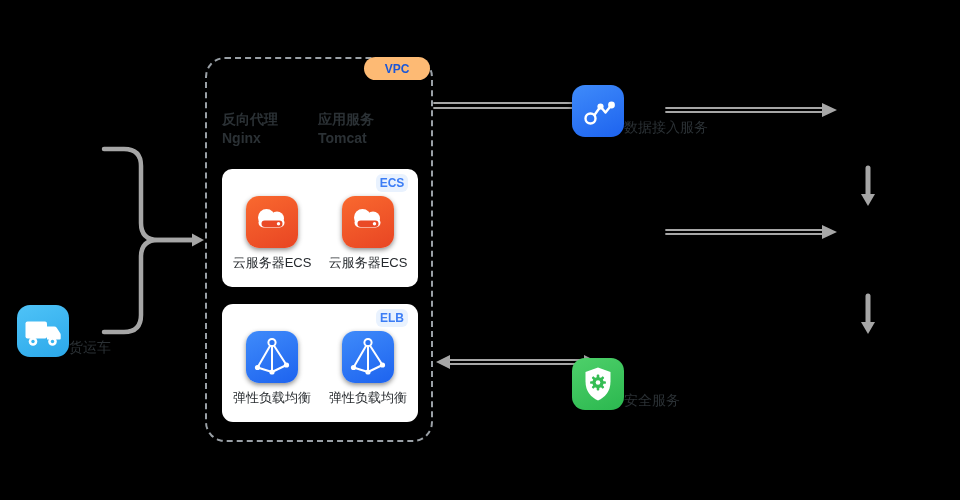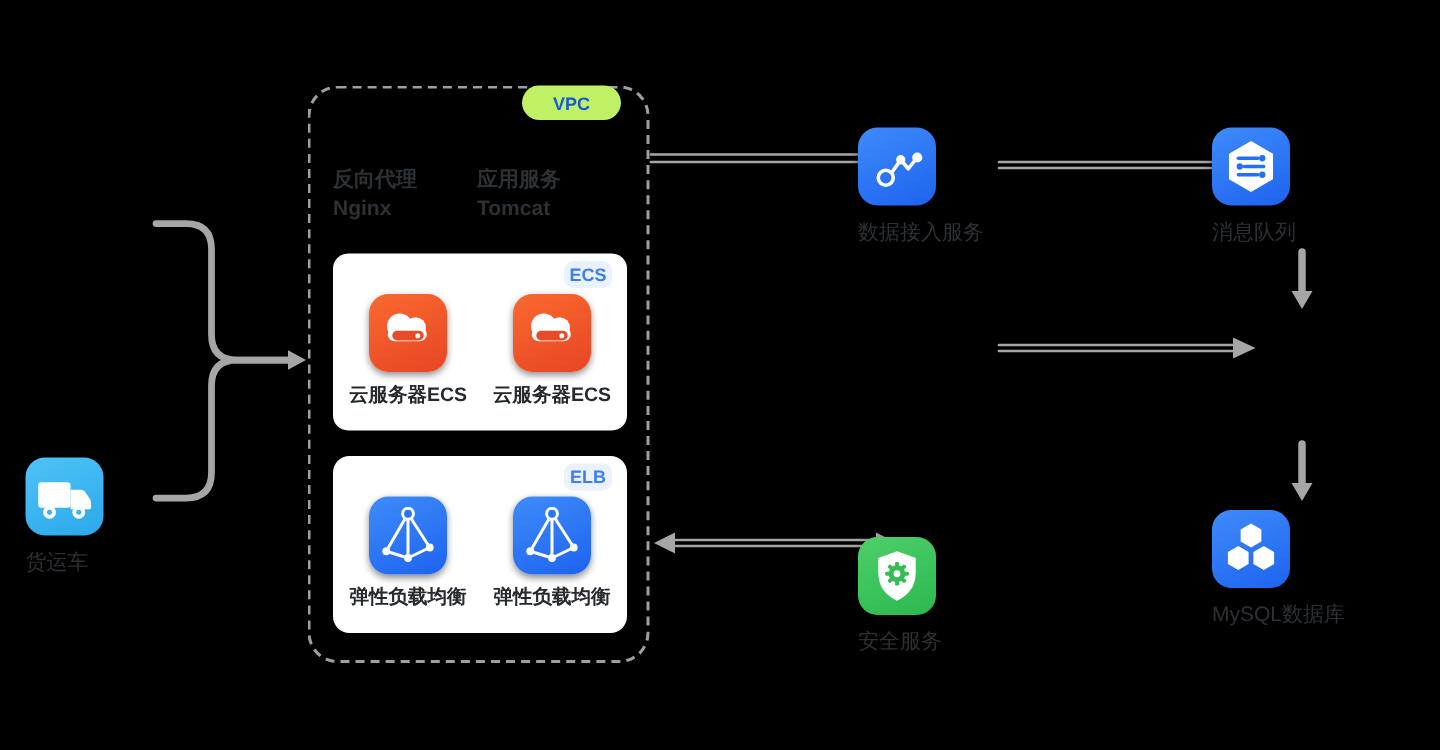--- a/index.html
+++ b/index.html
@@ -11,35 +11,35 @@
   
   .tile{width:52px;height:52px;border-radius:13px;display:flex;align-items:center;justify-content:center;box-shadow:0 2px 5px rgba(0,0,0,.45);}
   .tile svg{display:block;}
   .tile-lightblue{background:linear-gradient(155deg,#4fc3f7,#2ba8ea);}
   .tile-orange{background:linear-gradient(155deg,#f9692f,#e84523);}
   .tile-blue{background:linear-gradient(155deg,#3f8bfa,#1d63ef);}
   .tile-teal{background:linear-gradient(155deg,#26d4c4,#0fb4ad);}
   .tile-green{background:linear-gradient(155deg,#4ed06a,#2bb84f);}
   .tile-lime{background:linear-gradient(155deg,#8ed23f,#69c023);}
   
-  .svc{display:flex;flex-direction:column;align-items:flex-start;width:120px;}
+  .svc{display:flex;align-items:flex-end;width:120px;}
   .svc .dark-label{margin-top:9px;}
   .dark-label{font-size:14px;font-weight:500;color:#2b3135;white-space:nowrap;text-align:center;}
   
   .vpc-panel{left:205px;top:57px;width:228px;height:385px;border:2px dashed #9aa0a6;border-radius:20px;box-sizing:border-box;}
-  .vpc-badge{left:348px;top:57px;width:66px;height:23px;background:#bef264;border-radius:12px;
+  .vpc-badge{left:364px;top:57px;width:66px;height:23px;background:#fdba74;border-radius:12px;
     display:flex;align-items:center;justify-content:center;font-size:12px;font-weight:700;color:#1a57d8;}
   .panel-title{width:96px;font-size:14px;font-weight:600;color:#2b3135;line-height:19px;}
   
   .group-card{width:196px;height:118px;background:#fff;border-radius:10px;box-shadow:0 2px 7px rgba(0,0,0,.4);
     display:flex;justify-content:center;gap:12px;padding-top:27px;box-sizing:border-box;}
   .group-badge{position:absolute;top:5px;right:10px;width:32px;height:18px;background:#e9f2fe;color:#3c7df5;
     border-radius:6px;font-size:12px;font-weight:700;display:flex;align-items:center;justify-content:center;}
   .node-col{display:flex;flex-direction:column;align-items:center;width:84px;}
-  .card-label{margin-top:6px;font-size:13px;font-weight:700;color:#262a2e;white-space:nowrap;}
+  .card-label{margin-top:6px;font-size:13px;font-weight:400;color:#262a2e;white-space:nowrap;}
   
   #wires{position:absolute;left:0;top:0;width:960px;height:500px;pointer-events:none;}
 </style>
 </head>
 <body>
 
 <div id="canvas">
 
   <svg id="wires" viewBox="0 0 960 500">
     <g stroke="#a6a6a6" fill="none" stroke-linecap="round">
@@ -185,46 +185,16 @@
           <rect x="24.7" y="16.6" width="2.6" height="3.6" rx="0.9" transform="rotate(270 26 24.5)"></rect>
           <rect x="24.7" y="16.6" width="2.6" height="3.6" rx="0.9" transform="rotate(315 26 24.5)"></rect>
           <circle cx="26" cy="24.5" r="5.6"></circle>
         </g>
         <circle cx="26" cy="24.5" r="2.3" fill="#fff"></circle>
       </svg>
     </div>
     <div class="dark-label">安全服务</div>
   </div>
 
-  <div class="abs svc" style="left:808px;top:85px;">
-    <div class="tile tile-blue">
-      <svg width="52" height="52" viewBox="0 0 52 52">
-        <polygon fill="#fff" points="26,9 40.7,17.5 40.7,34.5 26,43 11.3,34.5 11.3,17.5"></polygon>
-        <g stroke="#2470f2" stroke-width="2.2" stroke-linecap="round">
-          <path d="M17.5 20.5 H30.5"></path>
-            <path d="M21.5 26 H34.5"></path>
-            <path d="M17.5 31.5 H30.5"></path>
-        </g>
-        <g fill="#2470f2">
-          <circle cx="33.5" cy="20.5" r="2.1"></circle>
-            <circle cx="18.5" cy="26" r="2.1"></circle>
-            <circle cx="33.5" cy="31.5" r="2.1"></circle>
-        </g>
-      </svg>
-    </div>
-    <div class="dark-label">消息队列</div>
-  </div>
-
-
-  <div class="abs svc" style="left:808px;top:340px;">
-    <div class="tile tile-blue">
-      <svg width="52" height="52" viewBox="0 0 52 52">
-        <g fill="#fff">
-          <polygon points="26,9 32.9,13 32.9,21 26,25 19.1,21 19.1,13"></polygon>
-          <polygon points="17.5,24 24.4,28 24.4,36 17.5,40 10.6,36 10.6,28"></polygon>
-          <polygon points="34.5,24 41.4,28 41.4,36 34.5,40 27.6,36 27.6,28"></polygon>
-        </g>
-      </svg>
-    </div>
-    <div class="dark-label">MySQL数据库</div>
-  </div>
+
+
 
 </div>
 
 </body></html>

